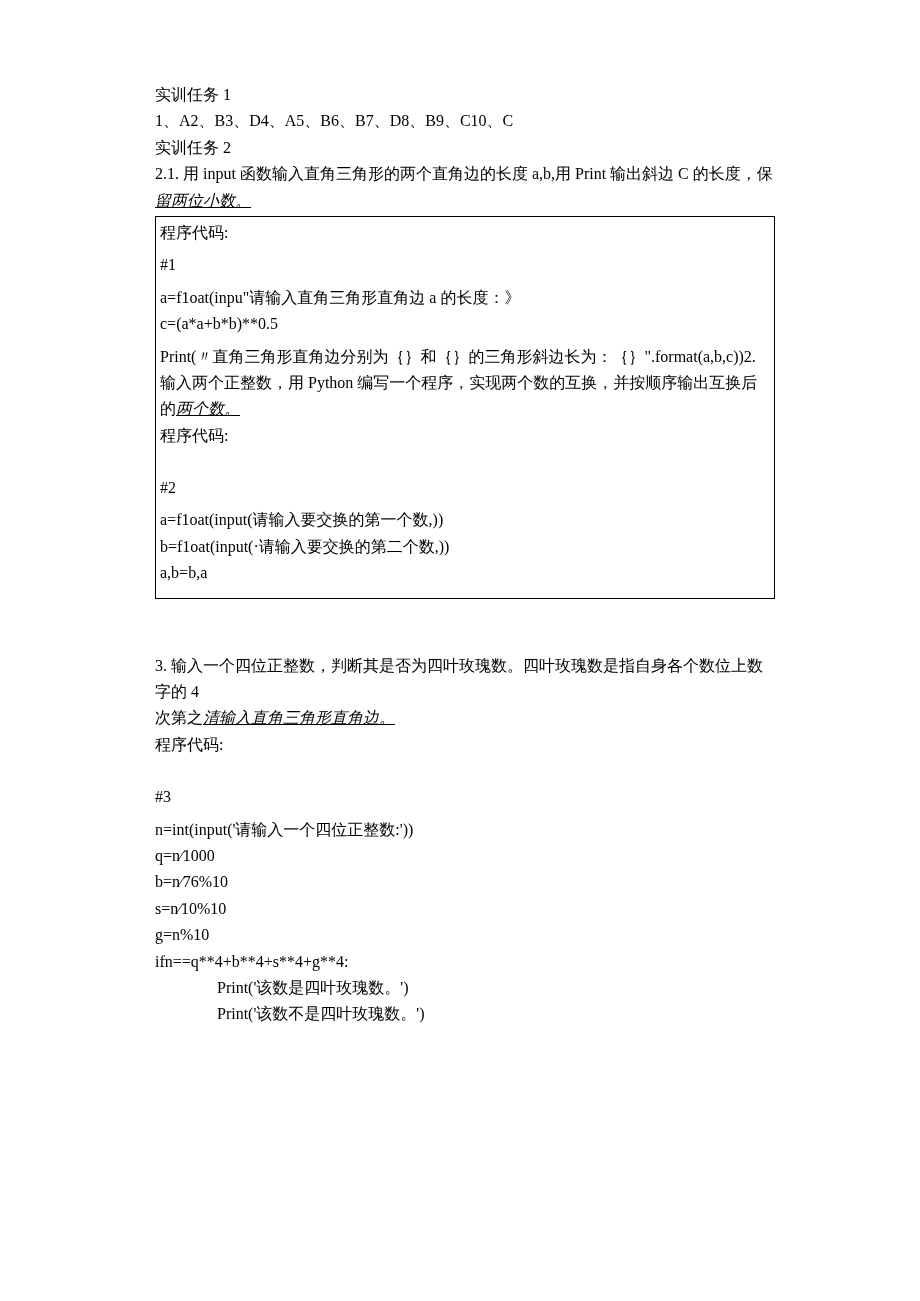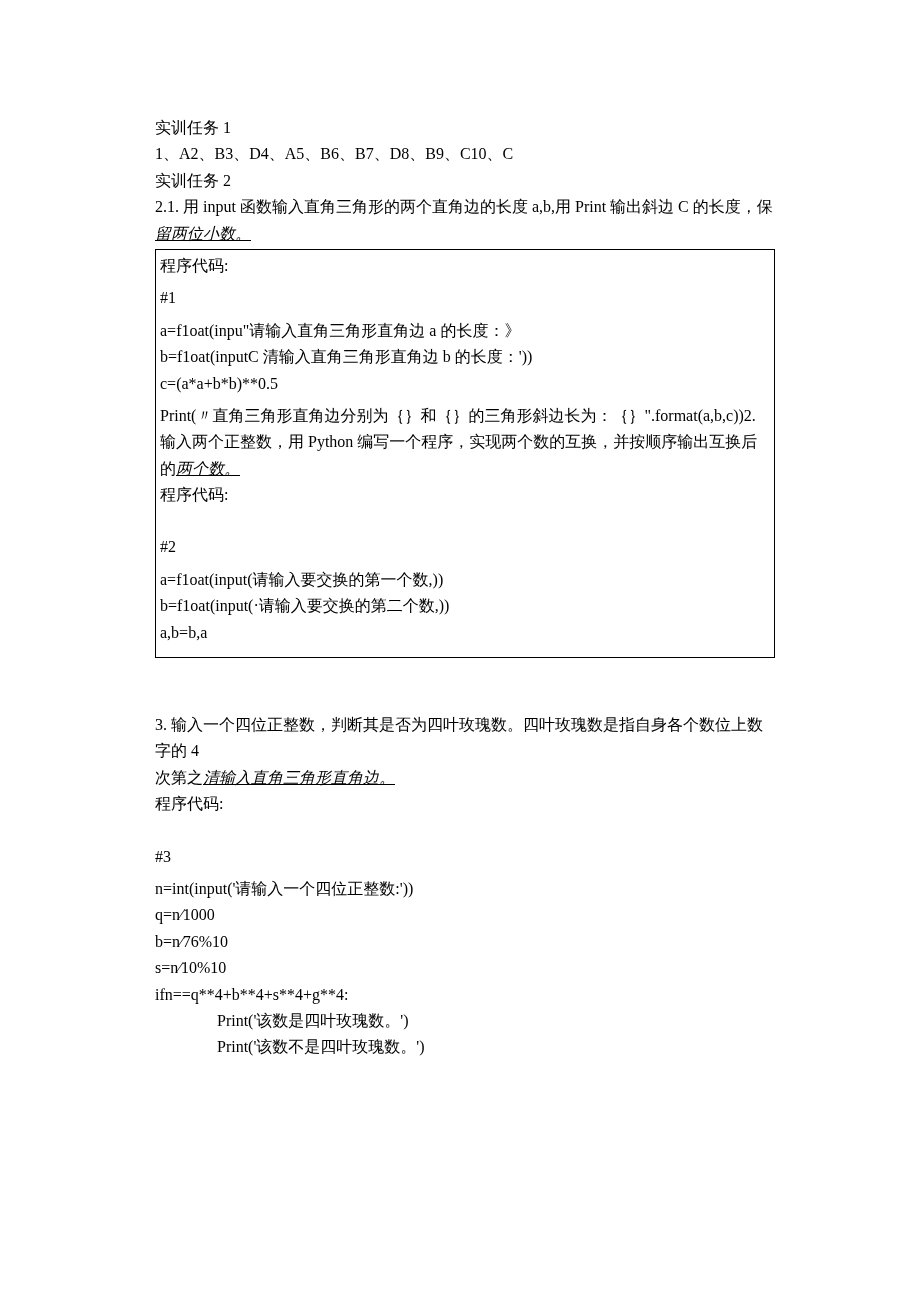--- a/index.html
+++ b/index.html
@@ -8,21 +8,21 @@
     background: #ffffff;
     font-family: "SimSun", "宋体", serif;
     font-size: 16px;
     color: #000;
     line-height: 1.65;
   }
   .page {
     width: 920px;
     min-height: 1301px;
     box-sizing: border-box;
-    padding: 115px 145px 0 155px;
+    padding: 82px 145px 0 155px;
     position: relative;
   }
   .line {
     margin: 0;
   }
   .underline {
     text-decoration: underline;
     font-style: italic;
   }
   .box {
@@ -51,21 +51,20 @@
   <p class="line">
     <span>2.1.   用 input 函数输入直角三角形的两个直角边的长度 a,b,用 Print 输出斜边 C 的长度，保</span><span class="underline">留两位小数。</span>
   </p>
 
   <div class="box">
     <p class="line">程序代码:</p>
     <div class="spacer-sm"></div>
     <p class="line">#1</p>
     <div class="spacer-sm"></div>
     <p class="line">a=f1oat(inpu"请输入直角三角形直角边 a 的长度：》</p>
-    <p class="line">b=f1oat(inputC 清输入直角三角形直角边 b 的长度：'))</p>
     <p class="line">c=(a*a+b*b)**0.5</p>
     <div class="spacer-sm"></div>
     <p class="line">
       <span>Print(〃直角三角形直角边分别为｛｝和｛｝的三角形斜边长为：｛｝".format(a,b,c))2. 输入两个正整数，用 Python 编写一个程序，实现两个数的互换，并按顺序输出互换后的</span><span class="underline">两个数。</span>
     </p>
     <p class="line">程序代码:</p>
     <div class="spacer-md"></div>
     <p class="line">#2</p>
     <div class="spacer-sm"></div>
     <p class="line">a=f1oat(input(请输入要交换的第一个数,))</p>
@@ -83,17 +82,18 @@
   <p class="line">程序代码:</p>
 
   <div class="spacer-md"></div>
 
   <p class="line">#3</p>
   <div class="spacer-sm"></div>
   <p class="line">n=int(input('请输入一个四位正整数:'))</p>
   <p class="line">q=n⁄1000</p>
   <p class="line">b=n⁄76%10</p>
   <p class="line">s=n⁄10%10</p>
+  <p class="line">g=n%10</p>
   <p class="line">ifn==q**4+b**4+s**4+g**4:</p>
   <p class="line indent2">Print('该数是四叶玫瑰数。')</p>
   <p class="line indent2">Print('该数不是四叶玫瑰数。')</p>
 
 </div>
 
 </body></html>

